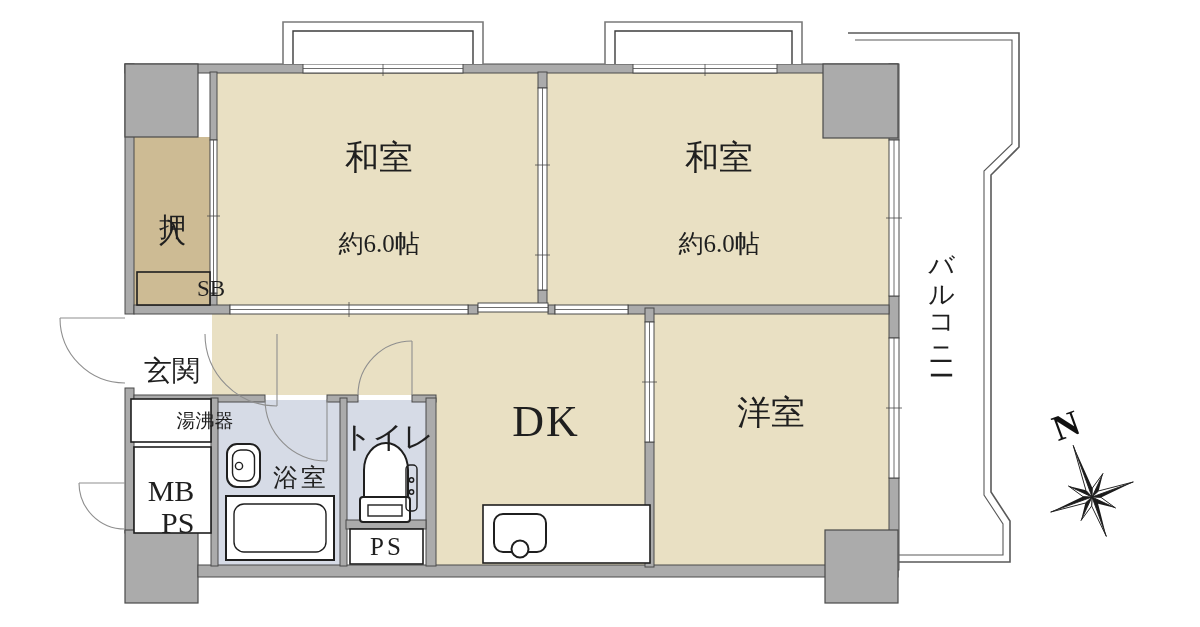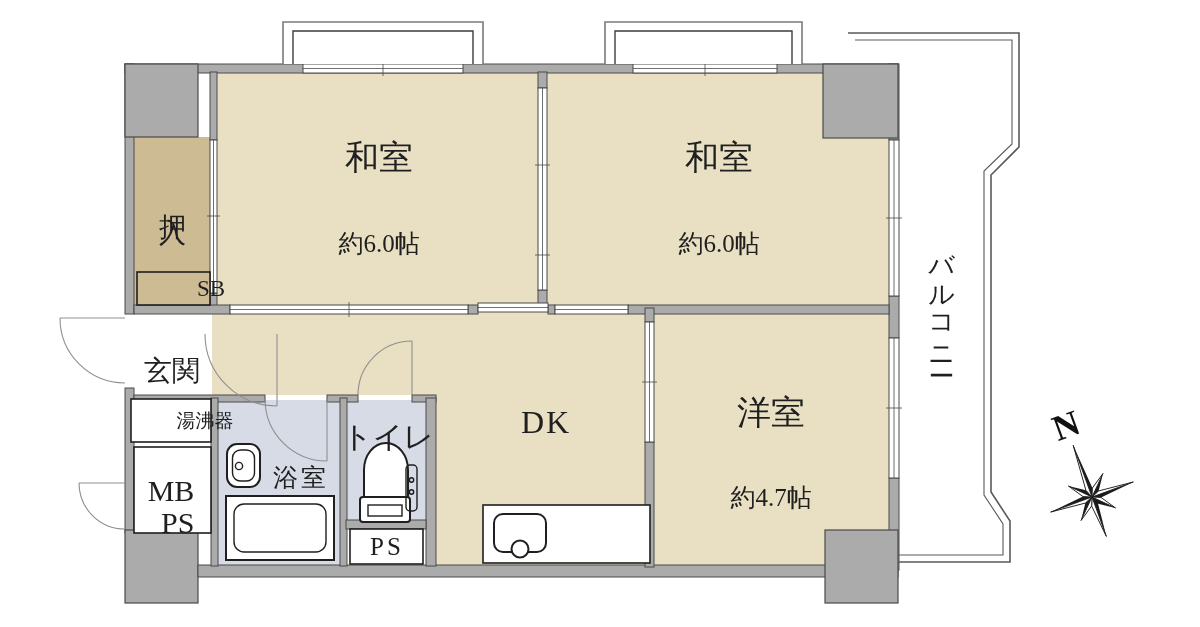--- a/index.html
+++ b/index.html
@@ -17,21 +17,21 @@
   .fixthin{fill:none;stroke:var(--line);stroke-width:1.4;}
   .arc{fill:none;stroke:var(--arc);stroke-width:1.1;}
   .bay{fill:#ffffff;stroke:#7a7a7a;stroke-width:1.6;}
   .bayin{fill:none;stroke:#3c3c3c;stroke-width:1.4;}
   .balc{fill:none;stroke:#5a5a5a;stroke-width:1.6;}
   .balcin{fill:none;stroke:#5a5a5a;stroke-width:1.1;}
   
   .label{position:absolute;transform:translate(-50%,-50%);color:var(--line,#1a1a1a);
          white-space:nowrap;text-align:right;line-height:1.08;font-family:Liberation Serif, serif;}
   .vert{writing-mode:vertical-rl;}
-  .f34{font-size:34px;} .f31{font-size:25px;margin-top:38px;} .f40{font-size:32px;letter-spacing:2px;}
+  .f34{font-size:34px;} .f31{font-size:25px;margin-top:38px;} .f40{font-size:44px;letter-spacing:2px;}
   .f28{font-size:28px;margin-top:20px;} .f27{font-size:27px;letter-spacing:4px;} .f25{font-size:25px;letter-spacing:3px;}
   .f23{font-size:23px;} .f22{font-size:30px;} .f19{font-size:19px;} .f30{font-size:30px;}
   .f26v{font-size:26px;letter-spacing:2px;}
 </style>
 </head>
 <body>
 
 <div class="canvas">
 
   <svg width="1200" height="627" viewBox="0 0 1200 627">
@@ -201,21 +201,20 @@
     </g>
   </svg>
 
   <div class="label f34" style="left:379px;top:158px;">和室</div>
   <div class="label f31" style="left:379px;top:205px;">約6.0帖</div>
 
   <div class="label f34" style="left:719px;top:158px;">和室</div>
   <div class="label f31" style="left:719px;top:205px;">約6.0帖</div>
 
   <div class="label f34" style="left:771px;top:413px;">洋室</div>
-  <div class="label f31" style="left:771px;top:459px;">約4.7帖</div>
 
   <div class="label f40" style="left:546px;top:422px;">DK</div>
 
   <div class="label f28" style="left:172px;top:351px;">玄関</div>
 
   <div class="label vert f27" style="left:172px;top:196px;">押入</div>
 
   <div class="label f23" style="left:172px;top:289px;margin-left:39px;">SB</div>
 
   <div class="label f19" style="left:171px;top:421px;margin-left:34px;">湯沸器</div>

